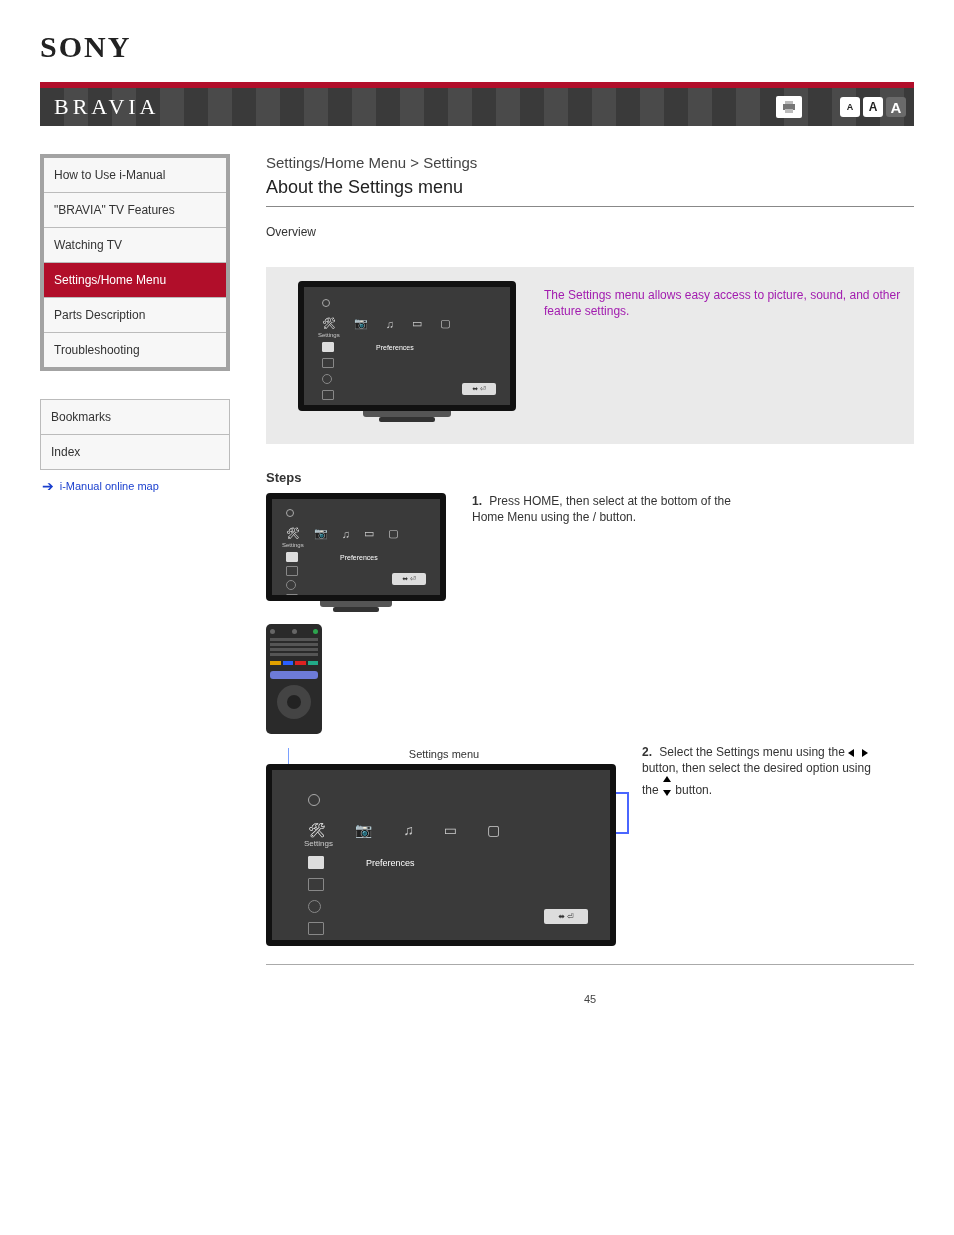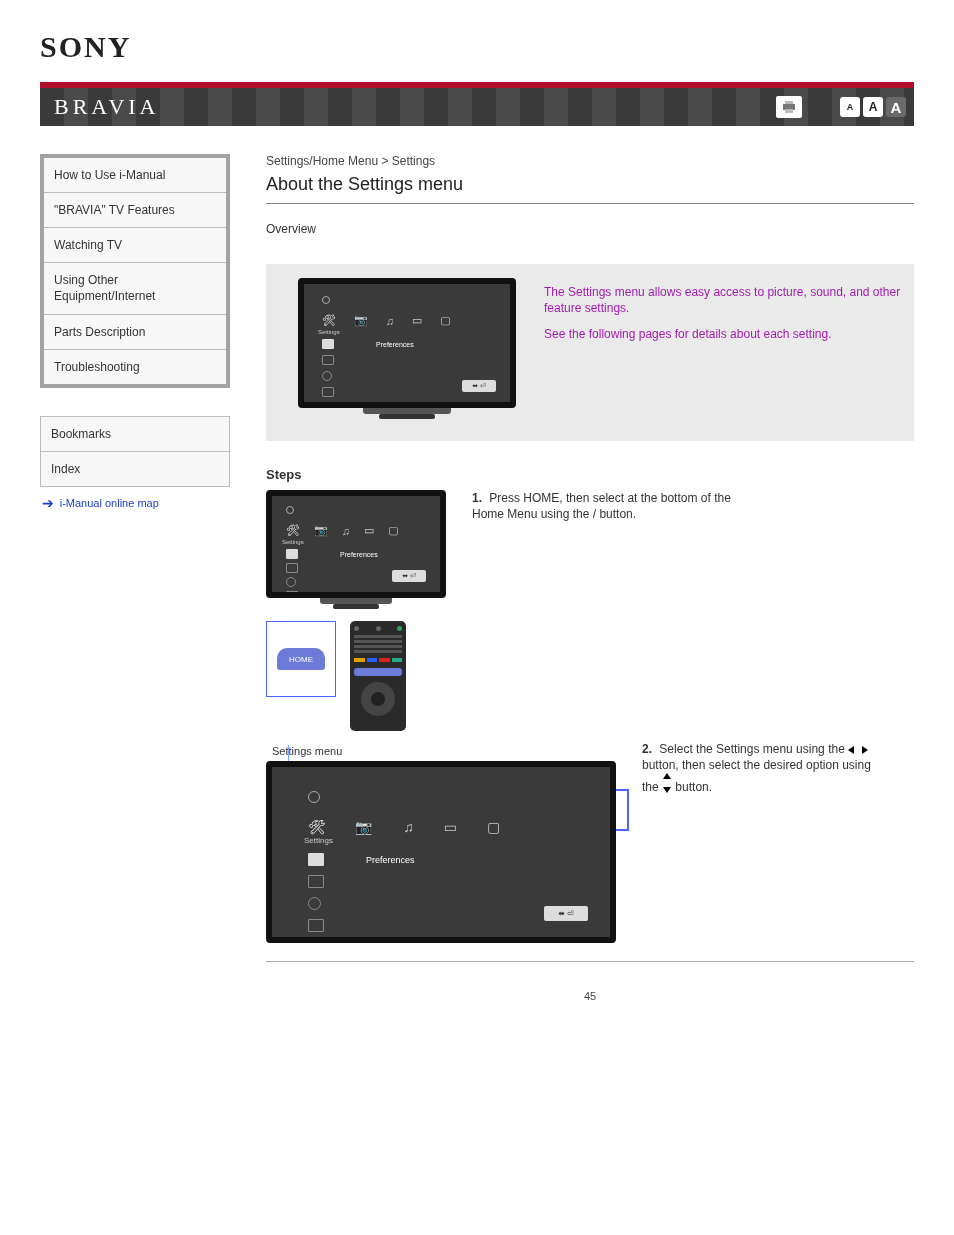--- a/index.html
+++ b/index.html
@@ -41,21 +41,21 @@
   }
   .nav-item:last-child { border-bottom:none; }
   .nav-item.active { background:#b10e2a; color:#fff; }
   .nav-item.multi { line-height:1.3; }
   .nav2 { border:1px solid #bbb; margin-top:28px; }
   .bookmarks {
     display:flex; align-items:center; gap:6px; font-size:11px; color:#1a3fce; padding:8px 2px 0 2px;
   }
   .bookmarks .arrow { color:#1a3fce; font-size:14px; }
   .main { flex:1; }
-  .crumb { font-size:12px; color:#444; margin-bottom:6px; }
+  .crumb { font-size:15px; color:#444; margin-bottom:6px; }
   .title { font-size:18px; font-weight:normal; color:#222; margin-bottom:8px; }
   .rule { border:none; border-top:1px solid #888; margin-bottom:18px; }
   .overview { font-size:12px; color:#333; margin-bottom:28px; }
   .gray-panel {
     background:#eaeaea; padding:14px 10px 22px 32px; display:flex; gap:28px; align-items:flex-start;
     margin-bottom:12px;
   }
   .tv-figure { flex:0 0 auto; }
   .panel-text { font-size:12px; color:#a21caf; flex:1; padding-top:6px; }
   .panel-text p { margin-bottom:10px; line-height:1.35; }
@@ -178,21 +178,21 @@
       </div>
     </div>
   </div>
 
   <div class="cols">
     <div class="sidebar">
       <div class="nav">
         <div class="nav-item">How to Use i-Manual</div>
         <div class="nav-item">"BRAVIA" TV Features</div>
         <div class="nav-item">Watching TV</div>
-        <div class="nav-item multi">Using Other Equipment/Internet</div>
+        <div class="nav-item active">Settings/Home Menu</div>
         <div class="nav-item">Parts Description</div>
         <div class="nav-item">Troubleshooting</div>
       </div>
       <div class="nav2">
         <div class="nav-item">Bookmarks</div>
         <div class="nav-item">Index</div>
       </div>
       <div class="bookmarks">
         <span class="arrow">➔</span>
         <span>i-Manual online map</span>
@@ -239,21 +239,20 @@
                 </div>
                 <div class="tv-dpad">⬌  ⏎</div>
               </div>
             </div>
             <div class="tv-stand"></div>
             <div class="tv-stand-base"></div>
           </div>
         </div>
         <div class="panel-text">
           <p>The Settings menu allows easy access to picture, sound, and other feature settings.</p>
-          <p>See the following pages for details about each setting.</p>
         </div>
       </div>
 
       <div class="steps-label">Steps</div>
 
       <div class="step-row">
         <div class="step-left">
           <div class="tv">
             <div class="tv-screen" style="width:180px; height:108px;">
               <div class="tv-ui" style="left:14px; top:10px;">
@@ -289,23 +288,20 @@
             <div class="tv-stand-base"></div>
           </div>
         </div>
         <div class="step-right">
           <span class="step-num">1.</span>
           <span>Press HOME, then select   at the bottom of the Home Menu using the  /  button.</span>
         </div>
       </div>
 
       <div class="remote-row">
-        <div class="home-box">
-          <div class="home-btn">HOME</div>
-        </div>
         <div class="remote">
           <div class="remote-row1">
             <div class="remote-dot"></div>
               <div class="remote-dot"></div>
               <div class="remote-dot g"></div>
           </div>
           <div class="remote-bars">
             <div class="remote-bar"></div>
               <div class="remote-bar"></div>
               <div class="remote-bar"></div>
@@ -317,21 +313,21 @@
               <div class="rc r"></div>
               <div class="rc g2"></div>
           </div>
           <div class="remote-home"></div>
           <div class="remote-dpad"></div>
         </div>
       </div>
 
       <div class="step-row" style="align-items:flex-start;">
         <div class="step-left callout-wrap" style="position:relative;">
-          <div style="font-size:11px; color:#333; margin-bottom:4px; margin-left:6px;">Settings menu</div>
+          <div style="font-size:11px; color:#333; margin-bottom:4px; margin-left:6px;text-align:center;">Settings menu</div>
           <div class="callout-line-left"></div>
           <div class="callout-elbow"></div>
           <div class="tv big" style="position:relative;">
             <div class="callout-box"></div>
             <div class="tv-screen">
               <div class="tv-ui">
                 <div class="tv-clock"></div>
                 <div class="tv-row">
                   <span class="tv-ic settings">🛠</span>
                   <span class="tv-ic">📷</span>

